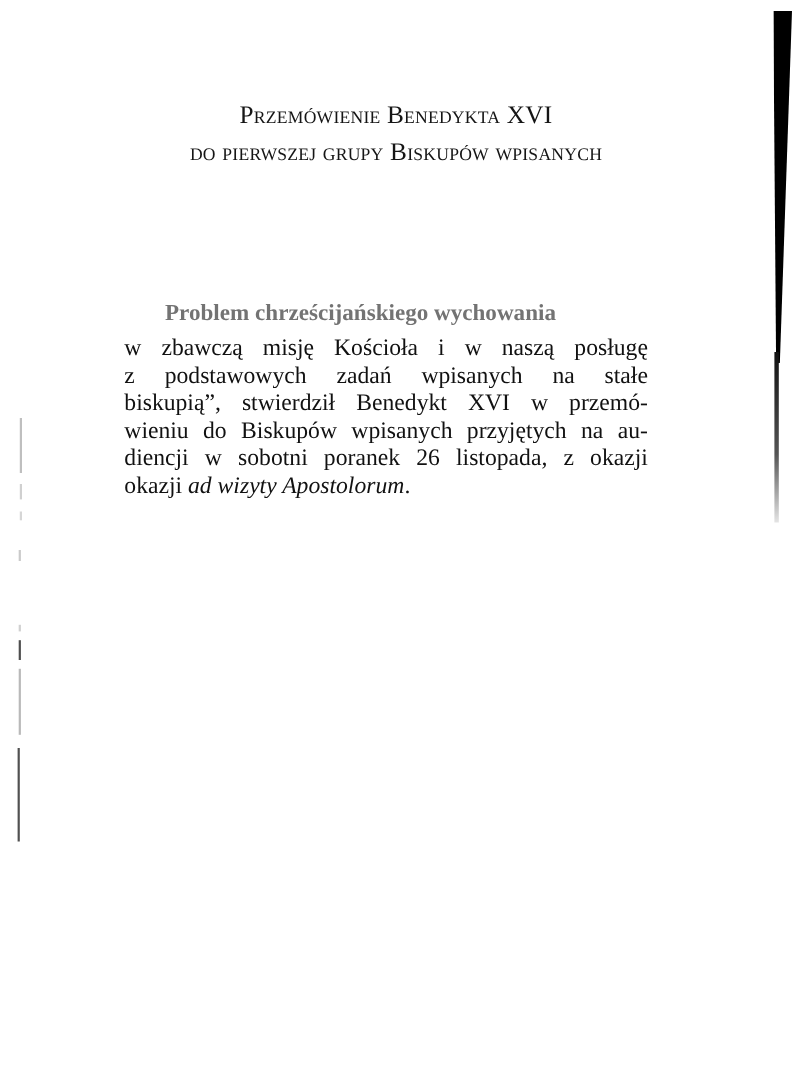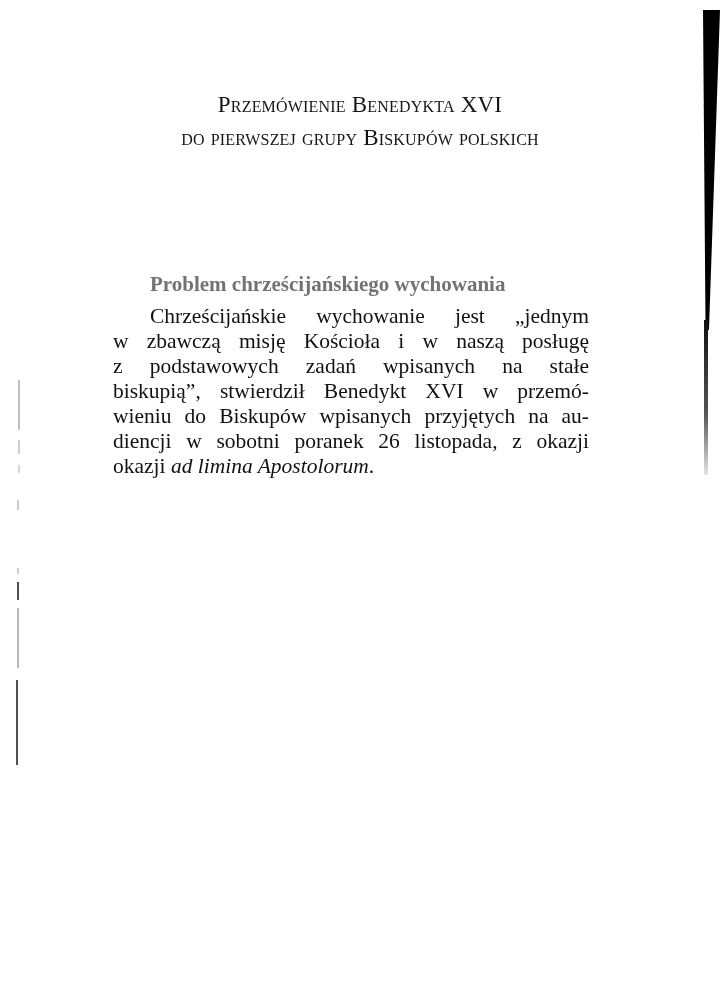--- a/index.html
+++ b/index.html
@@ -111,28 +111,27 @@
   <div class="scan-mark" style="left:18px; top:440px; height:14px; opacity:0.4;"></div>
   <div class="scan-mark" style="left:18px; top:465px; height:8px; opacity:0.35;"></div>
   <div class="scan-mark" style="left:17px; top:500px; height:10px; opacity:0.45;"></div>
   <div class="scan-mark" style="left:17px; top:568px; height:6px; opacity:0.4;"></div>
   <div class="scan-mark" style="left:17px; top:582px; height:18px; opacity:0.8; background:#222;"></div>
   <div class="scan-mark" style="left:17px; top:608px; height:60px; opacity:0.6;"></div>
   <div class="scan-mark" style="left:16px; top:680px; height:85px; opacity:0.85; background:#333;"></div>
 
   <div class="title-block">
     <span class="title-line">Przemówienie Benedykta XVI</span>
-    <span class="title-line">do pierwszej grupy Biskupów polskich</span>
+    <span class="title-line">do pierwszej grupy Biskupów wpisanych</span>
   </div>
 
   <div class="section-heading">Problem chrześcijańskiego wychowania</div>
 
   <div class="body-text">
-    <span class="body-line indent">Chrześcijańskie wychowanie jest „jednym</span>
     <span class="body-line">w zbawczą misję Kościoła i w naszą posługę</span>
     <span class="body-line">z podstawowych zadań wpisanych na stałe</span>
     <span class="body-line">biskupią”, stwierdził Benedykt XVI w przemó-</span>
     <span class="body-line">wieniu do Biskupów wpisanych przyjętych na au-</span>
     <span class="body-line">diencji w sobotni poranek 26 listopada, z okazji</span>
-    <span class="body-line last"><span>okazji </span><span class="italic">ad limina Apostolorum</span><span>.</span></span>
+    <span class="body-line last"><span>okazji </span><span class="italic">ad wizyty Apostolorum</span><span>.</span></span>
   </div>
 
 </div>
 
 </body></html>

